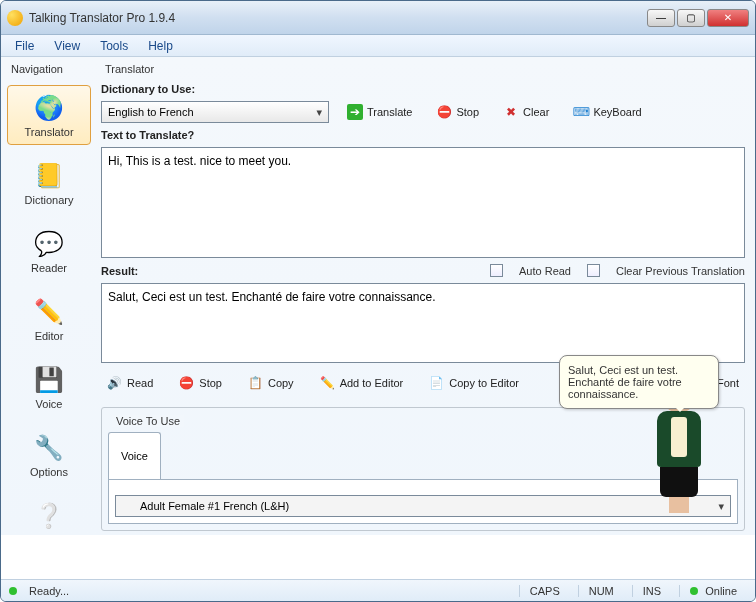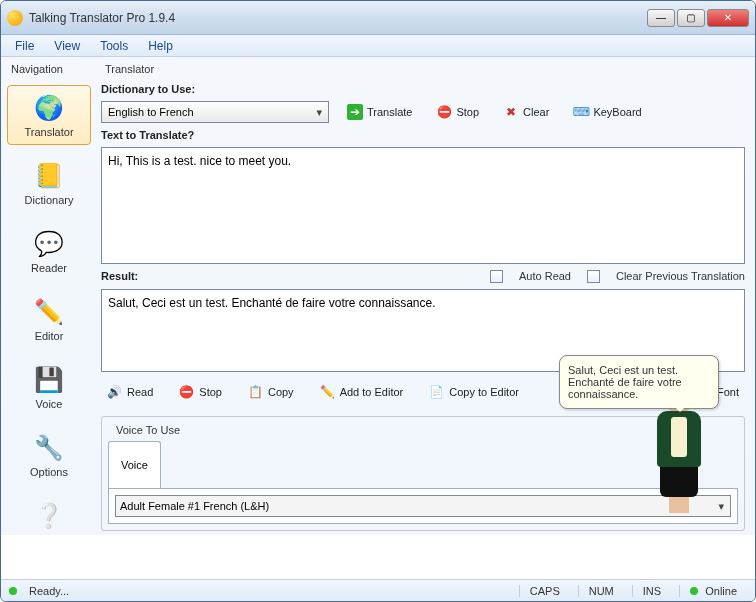--- a/index.html
+++ b/index.html
@@ -217,24 +217,25 @@
   background: #fff;
   padding: 6px;
 }
 .voice-dropdown {
   width: 100%;
   height: 22px;
   border: 1px solid #7a8a9a;
   background: #f4f4f4;
   display: flex;
   align-items: center;
-  padding: 0 4px;
-  font-size: 11px;
-  cursor: pointer;
-  position: relative;
+  padding: 0 24px;
+  font-size: 11px;
+  cursor: pointer;
+  position: relative;
+  margin-top: 9px;
 }
 .voice-dropdown::after {
   content: "▾";
   position: absolute;
   right: 6px;
   color: #444;
 }
 .statusbar {
   height: 22px;
   background: linear-gradient(to bottom, #f0f6fc, #e0ecf8);

